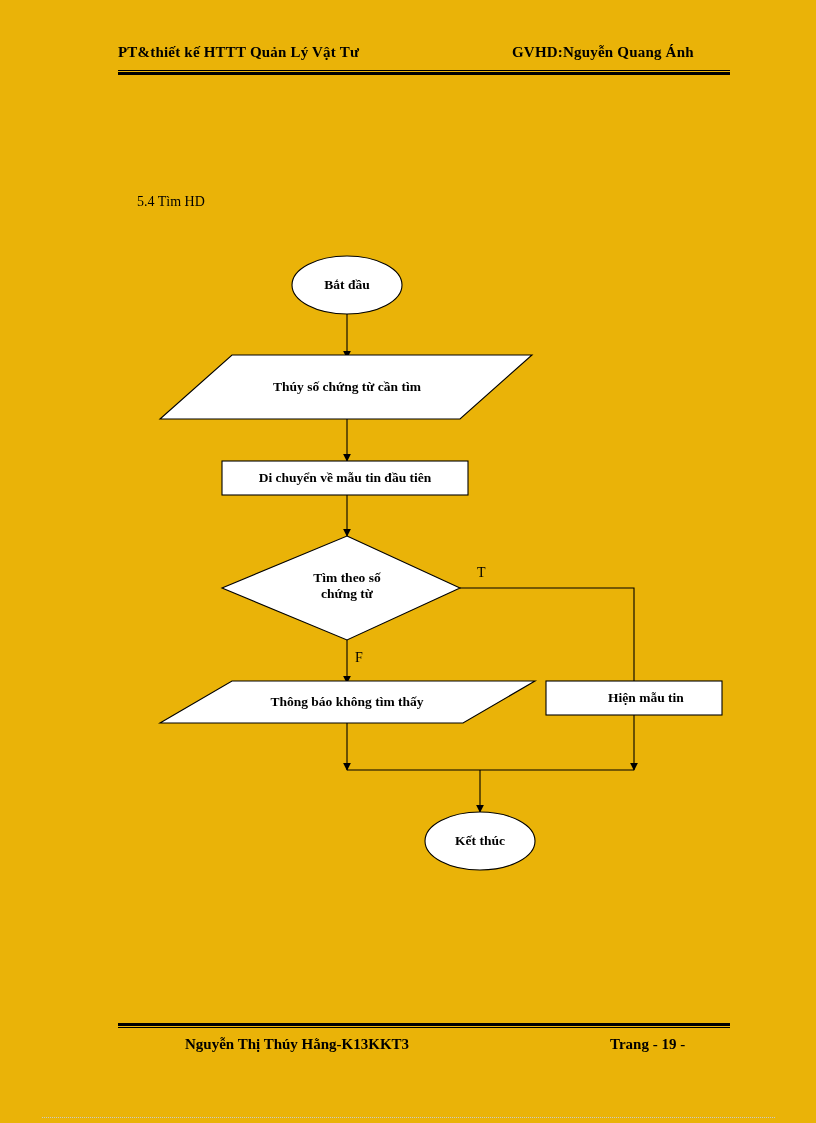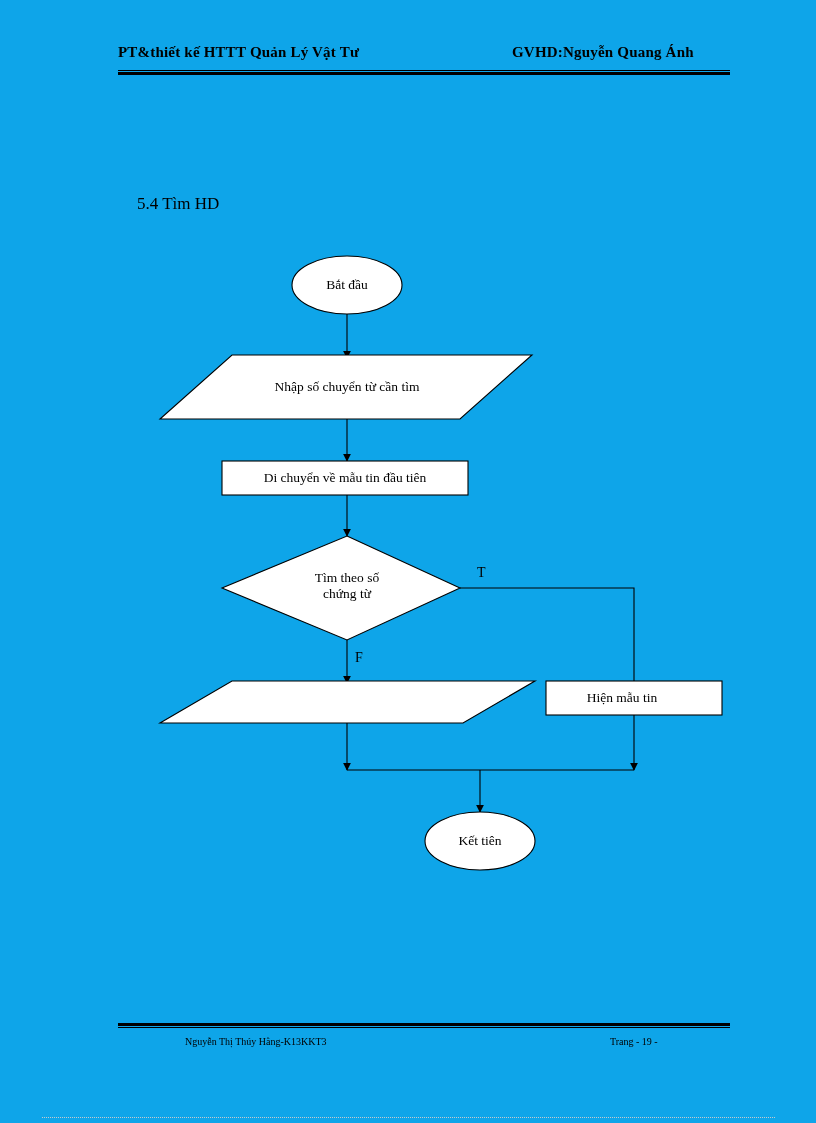--- a/index.html
+++ b/index.html
@@ -8,21 +8,21 @@
     background: #ffffff;
   }
   body {
     font-family: "Liberation Serif", "DejaVu Serif", serif;
     color: #000000;
   }
   #page {
     position: relative;
     width: 816px;
     height: 1123px;
-    background: #0ea5e9;
+    background: #eab308;
     overflow: hidden;
   }
 
   
   #header-area {
     position: absolute;
     left: 118px;
     top: 44px;
     width: 612px;
     height: 36px;
@@ -54,39 +54,40 @@
     border-top: 1px solid #000;
     border-bottom: 3px solid #000;
     box-sizing: border-box;
   }
 
   
   #section-title {
     position: absolute;
     left: 137px;
     top: 194px;
-    font-size: 17px;
+    font-size: 14px;
     white-space: nowrap;
   }
 
   
   #flowchart {
     position: absolute;
     left: 0;
     top: 0;
     width: 816px;
     height: 1123px;
   }
   .node-label {
     position: absolute;
     text-align: center;
     font-size: 13.5px;
     line-height: 16px;
     white-space: pre-line;
     pointer-events: none;
+    font-weight: bold;
   }
   .edge-label {
     position: absolute;
     font-size: 14px;
     white-space: nowrap;
   }
 
   
   #footer-rule {
     position: absolute;
@@ -101,22 +102,22 @@
   #footer-area {
     position: absolute;
     left: 185px;
     top: 1036px;
     width: 545px;
     height: 22px;
   }
   .ftr-text {
     position: absolute;
     top: 0;
-    font-size: 10px;
-    font-weight: normal;
+    font-size: 15px;
+    font-weight: bold;
     white-space: nowrap;
   }
   #footer-left { left: 0; }
   #footer-right { left: 425px; }
 
   #page-edge {
     position: absolute;
     left: 42px;
     top: 1117px;
     width: 733px;
@@ -174,31 +175,32 @@
 
     <line x1="347" y1="770" x2="634" y2="770" stroke="#000" stroke-width="1.1"></line>
 
     <line x1="480" y1="770" x2="480" y2="812" stroke="#000" stroke-width="1.1" marker-end="url(#arrow)"></line>
 
     <ellipse cx="480" cy="841" rx="55" ry="29" fill="#fff" stroke="#000" stroke-width="1.1"></ellipse>
   </svg>
 
   <div class="node-label" style="left:292px; top:277px; width:110px;">Bắt đầu</div>
 
-  <div class="node-label" style="left:222px; top:379px; width:250px;">Nhập  số chuyển từ cần tìm</div>
+  <div class="node-label" style="left:222px; top:379px; width:250px;">Thúy  số chứng từ cần tìm</div>
 
   <div class="node-label" style="left:262px; top:570px; width:170px;">Tìm theo số
 chứng từ</div>
 
   <div class="node-label" style="left:222px; top:470px; width:246px;">Di chuyển về mẫu tin đầu tiên</div>
 
-
-  <div class="node-label" style="left:524px; top:690px; width:196px;">Hiện mẫu tin</div>
-
-  <div class="node-label" style="left:425px; top:833px; width:110px;">Kết tiên</div>
+  <div class="node-label" style="left:222px; top:694px; width:250px;">Thông báo không tìm thấy</div>
+
+  <div class="node-label" style="left:548px; top:690px; width:196px;">Hiện mẫu tin</div>
+
+  <div class="node-label" style="left:425px; top:833px; width:110px;">Kết thúc</div>
 
   <div class="edge-label" style="left:477px; top:565px;">T</div>
 
   <div class="edge-label" style="left:355px; top:650px;">F</div>
 
   <div id="footer-rule"></div>
   <div id="footer-area">
     <span class="ftr-text" id="footer-left">Nguyễn Thị Thúy Hằng-K13KKT3</span>
     <span class="ftr-text" id="footer-right">Trang - 19 -</span>
   </div>

